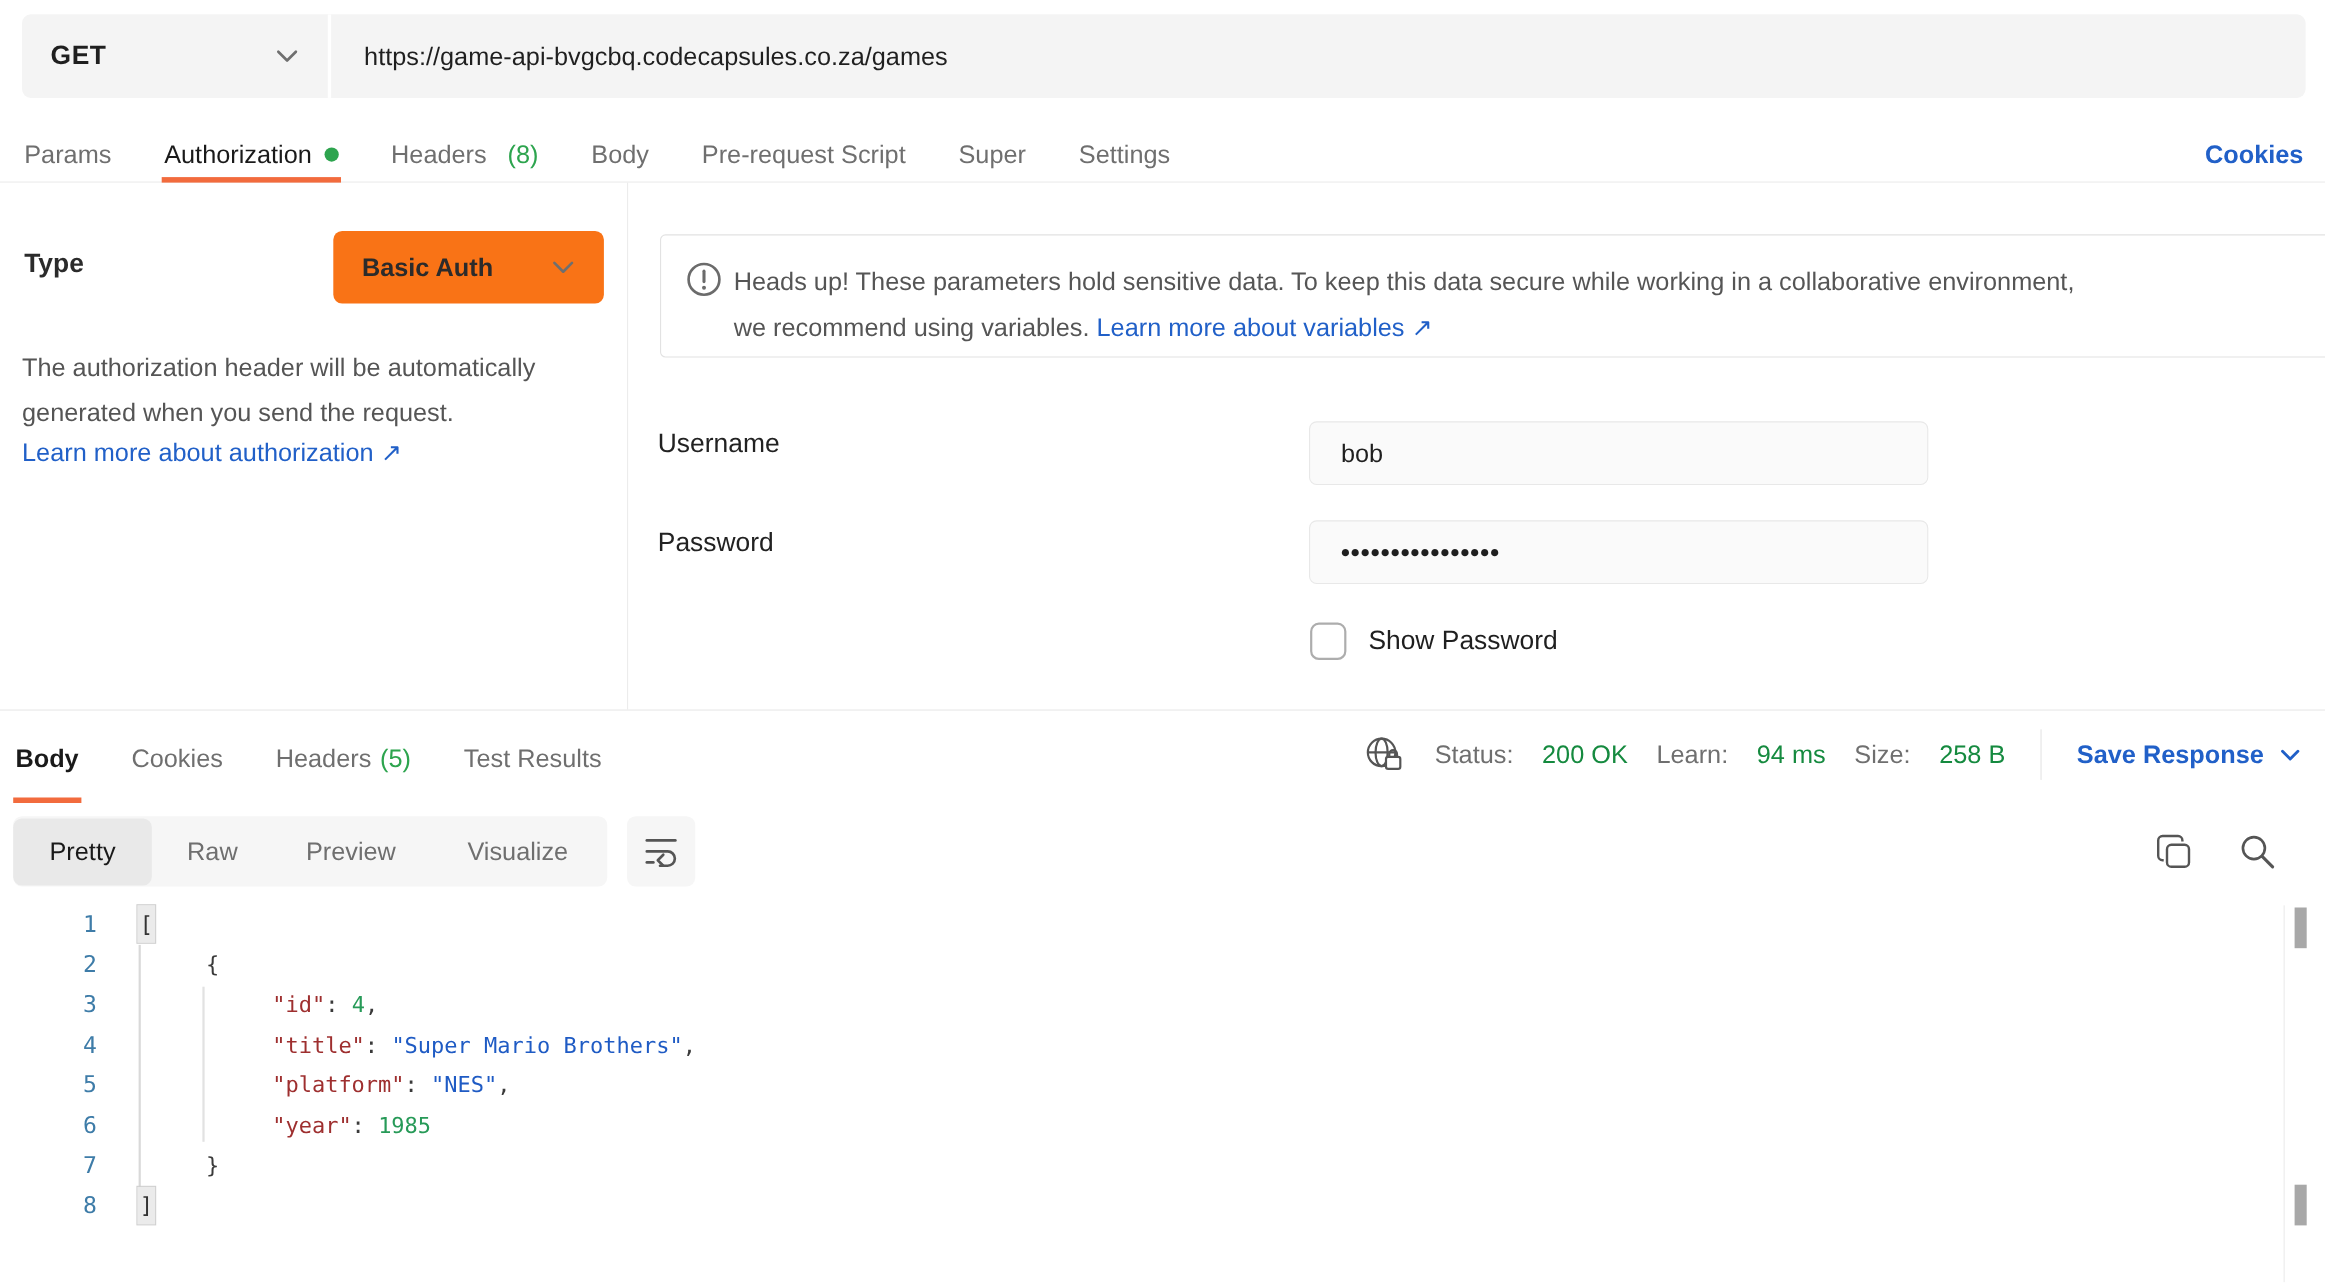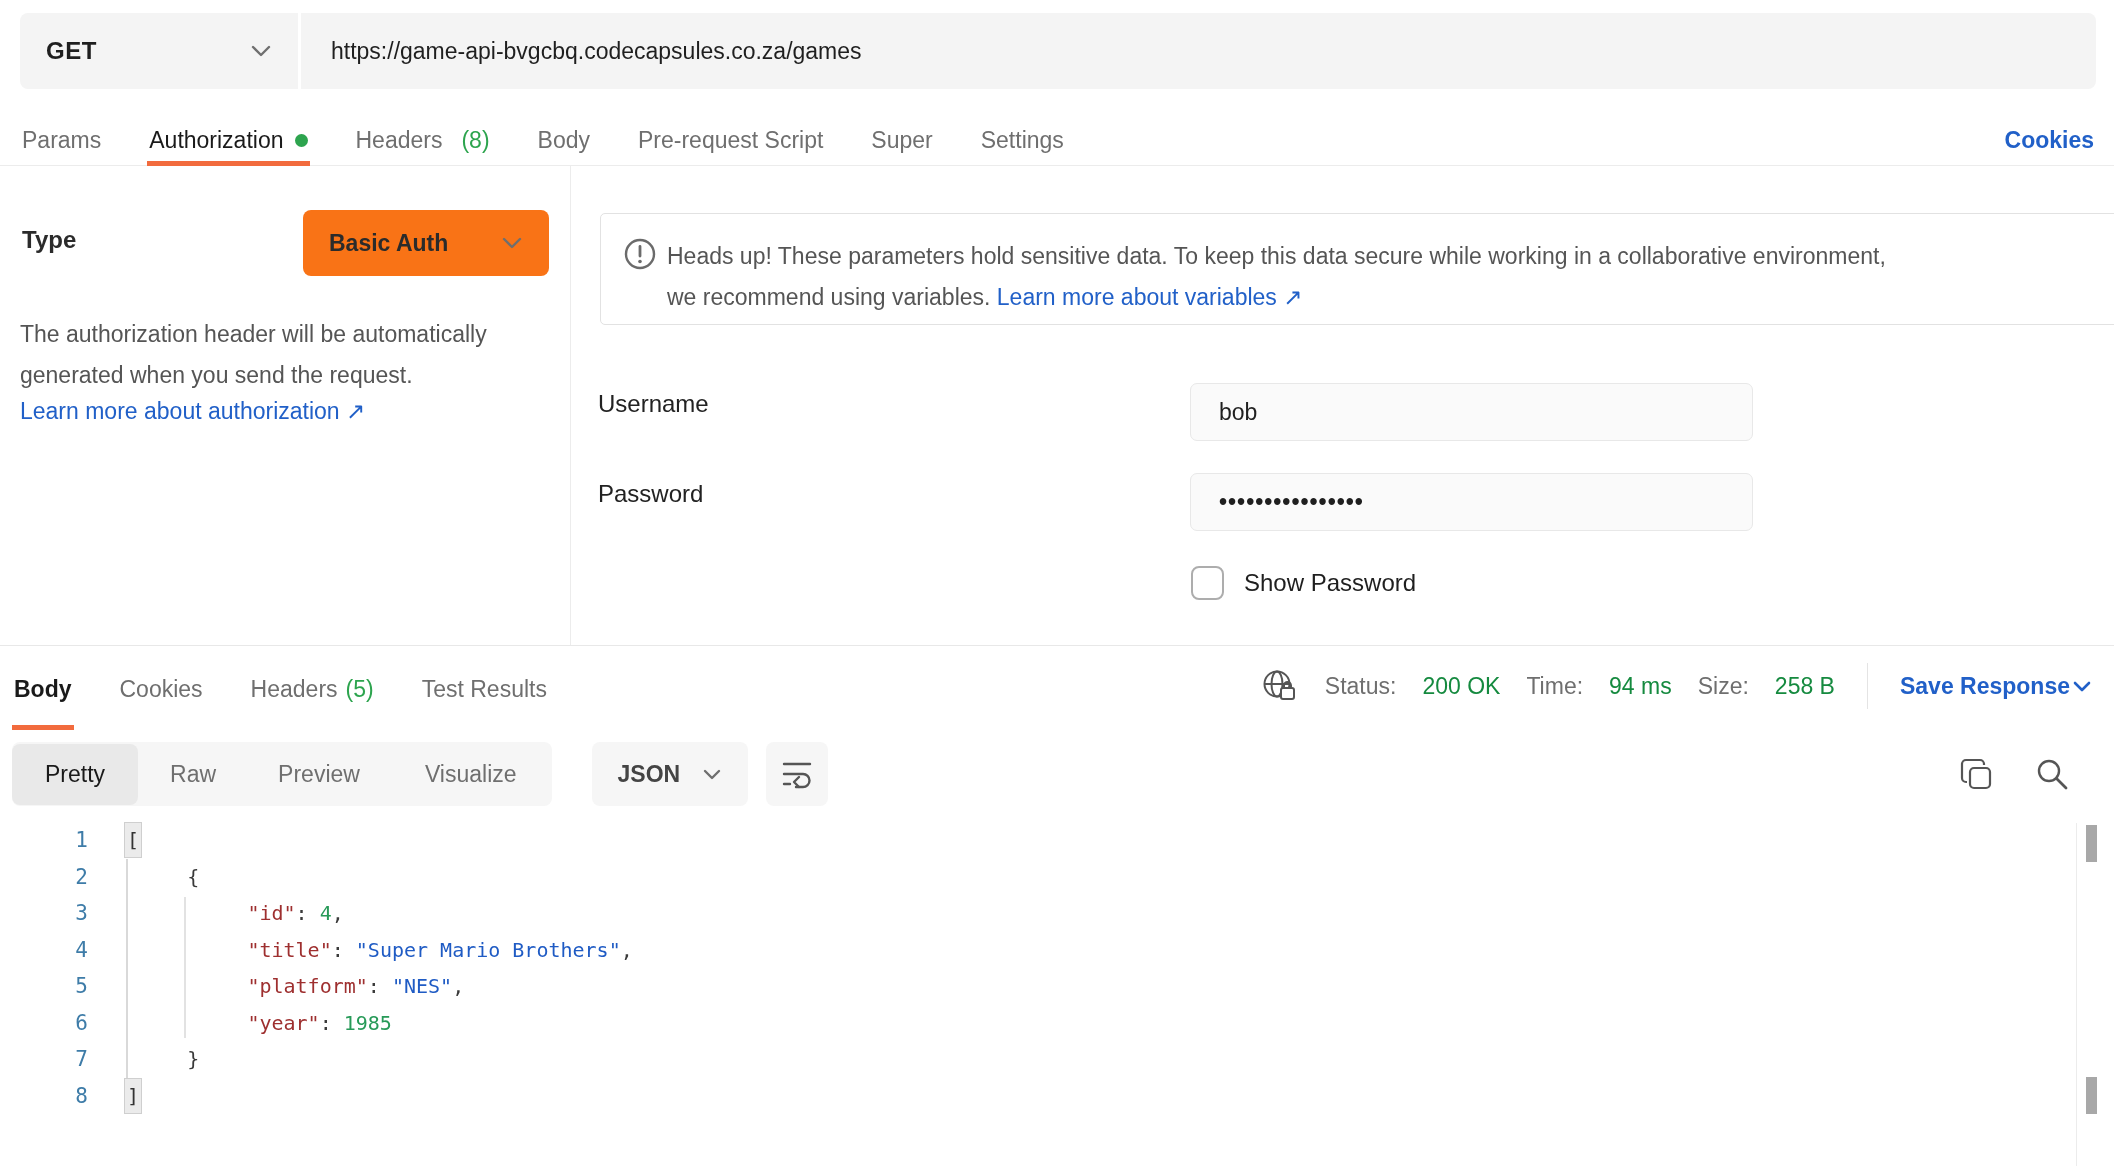--- a/index.html
+++ b/index.html
@@ -61,21 +61,21 @@
   .resp-header{position:absolute;top:646px;left:0;right:0;height:86px;}
   .resp-tabs{position:absolute;left:12px;top:0;bottom:0;display:flex;gap:44px;align-items:stretch;}
   .rtab{position:relative;font-size:23px;color:#6f6f6f;display:flex;align-items:center;cursor:pointer;padding:0 2px;}
   .rtab.active{color:#1a1a1a;font-weight:600;}
   .rtab.active::after{content:"";position:absolute;left:0;right:0;bottom:2px;height:5px;background:#f26b3d;}
   .status-row{position:absolute;right:22px;top:0;bottom:6px;display:flex;align-items:center;gap:26px;font-size:23px;}
   .pair{display:flex;gap:26px;}
   .meta-label{color:#6f6f6f;}
   .meta-value{color:#158a3f;}
   .status-sep{width:1px;height:46px;background:#e4e4e4;margin:0 6px;}
-  .save-response{display:flex;align-items:center;gap:2px;color:#2160c8;font-weight:700;cursor:pointer;}
+  .save-response{display:flex;align-items:center;gap:14px;color:#2160c8;font-weight:700;cursor:pointer;}
 
   
   .view-row{position:absolute;top:742px;left:12px;right:44px;height:64px;display:flex;align-items:center;}
   .seg-control{display:flex;background:#f6f6f6;border-radius:8px;height:64px;align-items:center;}
   .seg{height:61px;display:flex;align-items:center;font-size:23px;color:#6f6f6f;cursor:pointer;border-radius:8px;}
   .seg.pretty{padding:0 33px;}
   .seg.raw{padding:0 32px;}
   .seg.preview{padding:0 30px;}
   .seg.visualize{padding:0 35px;}
   .seg.active{background:#e9e9e9;color:#1a1a1a;}
@@ -233,21 +233,21 @@
           <line x1="3.5" y1="18" x2="28.5" y2="18" stroke="#555" stroke-width="2"></line>
           <rect x="20" y="22" width="13" height="11" rx="2" fill="#ffffff" stroke="#555" stroke-width="2"></rect>
           <path d="M23 22 v-2.5 a3.5 3.5 0 0 1 7 0 V22" fill="none" stroke="#555" stroke-width="2"></path>
         </svg>
       </span>
       <span class="pair">
         <span class="meta-label">Status:</span>
         <span class="meta-value">200 OK</span>
       </span>
       <span class="pair">
-        <span class="meta-label">Time:</span>
+        <span class="meta-label">Learn:</span>
         <span class="meta-value">94 ms</span>
       </span>
       <span class="pair">
         <span class="meta-label">Size:</span>
         <span class="meta-value">258 B</span>
       </span>
       <span class="status-sep"></span>
       <span class="save-response">
         <span>Save Response</span>
         <span>
@@ -259,28 +259,20 @@
     </div>
   </div>
 
   <div class="view-row">
     <div class="seg-control">
       <div class="seg pretty active">Pretty</div>
       <div class="seg raw">Raw</div>
       <div class="seg preview">Preview</div>
       <div class="seg visualize">Visualize</div>
     </div>
-    <div class="json-select">
-      <span>JSON</span>
-      <span>
-        <svg width="20" height="13" viewBox="0 0 20 13">
-            <polyline points="3,3 10,10 17,3" fill="none" stroke="#6f6f6f" stroke-width="2.4" stroke-linecap="round" stroke-linejoin="round"></polyline>
-          </svg>
-      </span>
-    </div>
     <div class="wrap-btn">
       <span>
         <svg width="34" height="36" viewBox="0 0 34 36">
           <path d="M4 8 h26" stroke="#555" stroke-width="2.4" fill="none" stroke-linecap="round"></path>
           <path d="M4 18 h19 a6.5 6.5 0 0 1 0 13 h-7" stroke="#555" stroke-width="2.4" fill="none" stroke-linecap="round"></path>
           <polyline points="19,26 14,31 19,36" stroke="#555" stroke-width="2.4" fill="none" stroke-linecap="round" stroke-linejoin="round" transform="translate(0,-5)"></polyline>
           <path d="M4 28 h6" stroke="#555" stroke-width="2.4" fill="none" stroke-linecap="round"></path>
         </svg>
       </span>
     </div>

